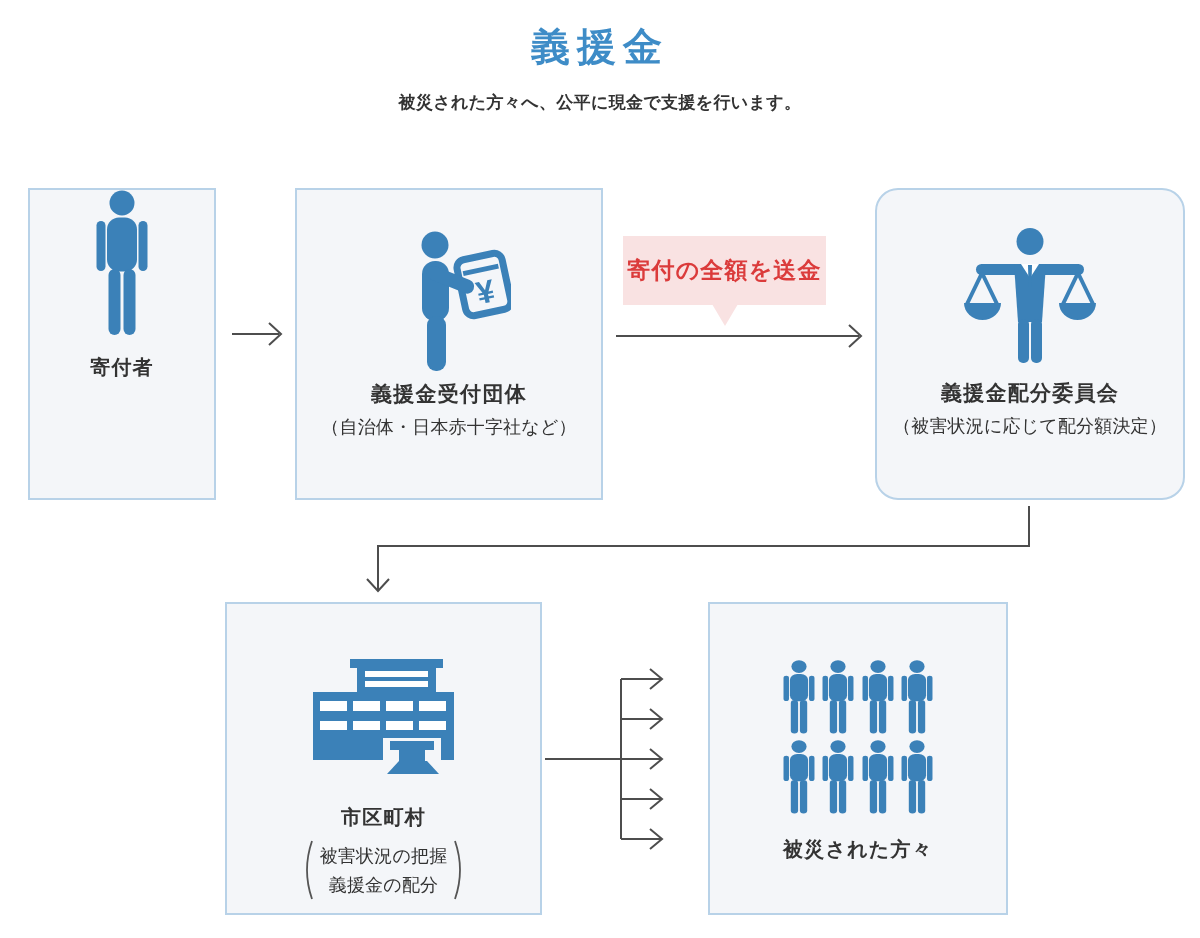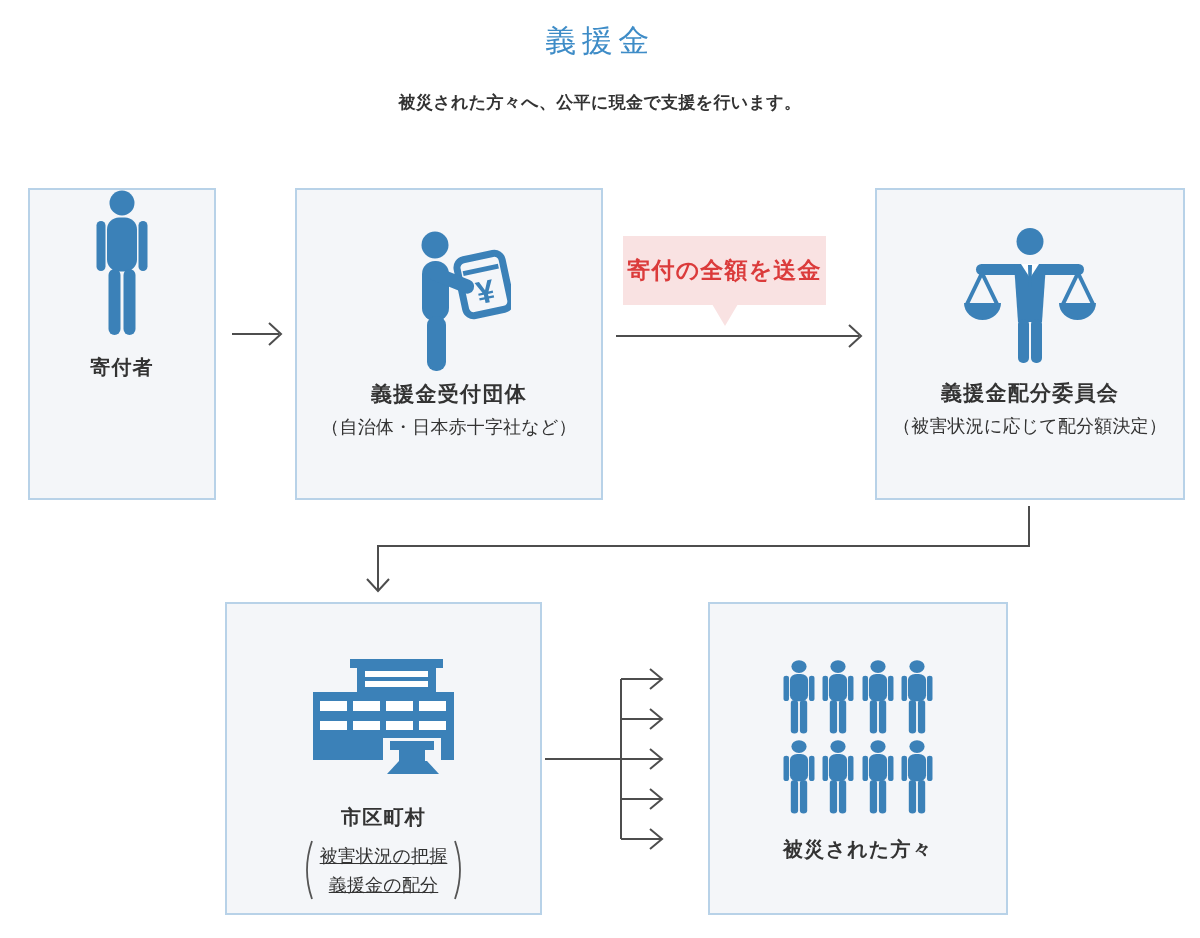--- a/index.html
+++ b/index.html
@@ -12,39 +12,39 @@
     --callout-bg:#f9e2e2;
     --text:#333333;
   }
   *{box-sizing:border-box;margin:0;padding:0;}
   html,body{background:#ffffff;}
   body{font-family:"Liberation Sans","DejaVu Sans",sans-serif;color:var(--text);}
   .canvas{position:relative;width:1200px;height:938px;background:#ffffff;overflow:hidden;}
 
   .page-title{
     position:absolute;top:20px;left:0;width:100%;
-    text-align:center;font-size:31px;font-weight:normal;
+    text-align:center;font-size:39px;font-weight:bold;
     color:var(--accent);letter-spacing:0.18em;
   }
   .page-subtitle{
     position:absolute;top:91px;left:0;width:100%;
     text-align:center;font-size:17px;color:var(--text);
     letter-spacing:0.02em;
     font-weight:bold;
   }
 
   .node{
     position:absolute;
     background:var(--box-bg);
     border:2px solid var(--box-border);
     display:flex;flex-direction:column;align-items:center;
   }
   .node-donor       {left:28px;  top:188px; width:188px; height:312px; }
   .node-reception   {left:295px; top:188px; width:308px; height:312px; padding-top:40px;}
-  .node-committee   {left:875px; top:188px; width:310px; height:312px; padding-top:37px;}
+  .node-committee   {left:875px; top:188px; width:310px; height:312px; padding-top:37px;border-radius:23px;}
   .node-municipality{left:225px; top:602px; width:317px; height:313px; padding-top:55px;}
   .node-victims     {left:680px; top:602px; width:300px; height:313px; padding-top:56px;margin-left:28px;}
 
   .node-label{font-size:20px;font-weight:bold;color:var(--text);letter-spacing:0.06em;text-align:center;}
   .node-reception .node-label,.node-committee .node-label{font-size:21px;}
   .node-sub{font-size:18px;color:var(--text);text-align:center;letter-spacing:0.01em;}
 
   .node-donor .node-label{margin-top:18px;}
   .node-reception .node-label{margin-top:8px;}
   .node-reception .node-sub{margin-top:7px;}
@@ -60,21 +60,21 @@
   .iw{fill:#ffffff;}
   .ibg{fill:var(--box-bg);}
   .ist{fill:var(--box-bg);stroke:var(--icon-blue);}
   .sl{stroke:var(--icon-blue);stroke-width:4;fill:none;}
   .yen{fill:var(--icon-blue);font-family:"Liberation Sans","DejaVu Sans",sans-serif;
        font-weight:bold;font-size:32px;text-anchor:middle;}
 
   .crowd{display:grid;grid-template-columns:repeat(4,34px);gap:6px 5.5px;}
 
   .paren-sub{display:flex;align-items:center;gap:6px;margin-top:8px;}
-  .paren-lines{display:flex;flex-direction:column;gap:5px;text-decoration:underline;}
+  .paren-lines{display:flex;flex-direction:column;gap:5px;}
 
   .callout{
     position:absolute;left:623px;top:236px;width:203px;height:69px;
     background:var(--callout-bg);
     display:flex;align-items:center;justify-content:center;
   }
   .callout:after{
     content:"";position:absolute;left:50%;bottom:-21px;margin-left:-13px;
     border-left:13px solid transparent;border-right:13px solid transparent;
     border-top:22px solid var(--callout-bg);

